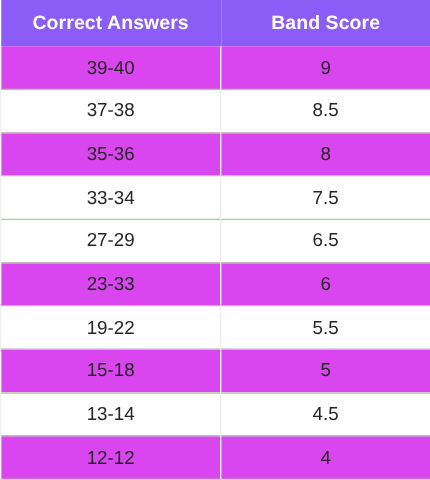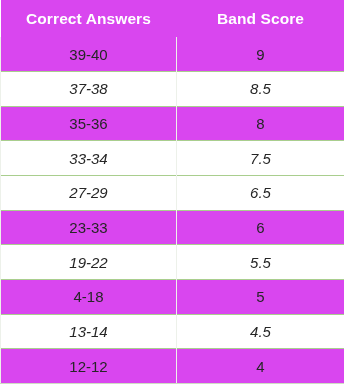--- a/index.html
+++ b/index.html
@@ -20,42 +20,42 @@
     height: 384px;
     border-collapse: collapse;
     table-layout: fixed;
     box-sizing: border-box;
   }
 
   .score-table col.col-answers { width: 176px; }
   .score-table col.col-band    { width: 168px; }
 
   thead tr.header-row {
-    background: #d946ef;
+    background: #8b5cf6;
     height: 37px;
     border-radius: 17px;
   }
 
   thead th {
     color: #ffffff;
     font-size: 15.5px;
     font-weight: bold;
     text-align: center;
     letter-spacing: 0.1px;
     padding: 0;
     border: none;
     vertical-align: middle;
   }
 
   tbody tr.data-row {
     height: 31.5px;
   }
 
   tbody tr.row-shaded { background: #d946ef; }
-  tbody tr.row-plain  { background: #ffffff; font-style: italic; }
+  tbody tr.row-plain  { background: #ffffff; }
 
   tbody td {
     color: #262626;
     font-size: 15px;
     font-weight: normal;
     text-align: center;
     vertical-align: middle;
     padding: 0;
     border-top: 1px solid #a9ce8e;
     border-left: 1px solid #edf1ea;
@@ -107,21 +107,21 @@
     </tr>
     <tr class="data-row row-shaded">
       <td>23-33</td>
       <td>6</td>
     </tr>
     <tr class="data-row row-plain">
       <td>19-22</td>
       <td>5.5</td>
     </tr>
     <tr class="data-row row-shaded">
-      <td>4-18</td>
+      <td>15-18</td>
       <td>5</td>
     </tr>
     <tr class="data-row row-plain">
       <td>13-14</td>
       <td>4.5</td>
     </tr>
     <tr class="data-row row-shaded">
       <td>12-12</td>
       <td>4</td>
     </tr>

